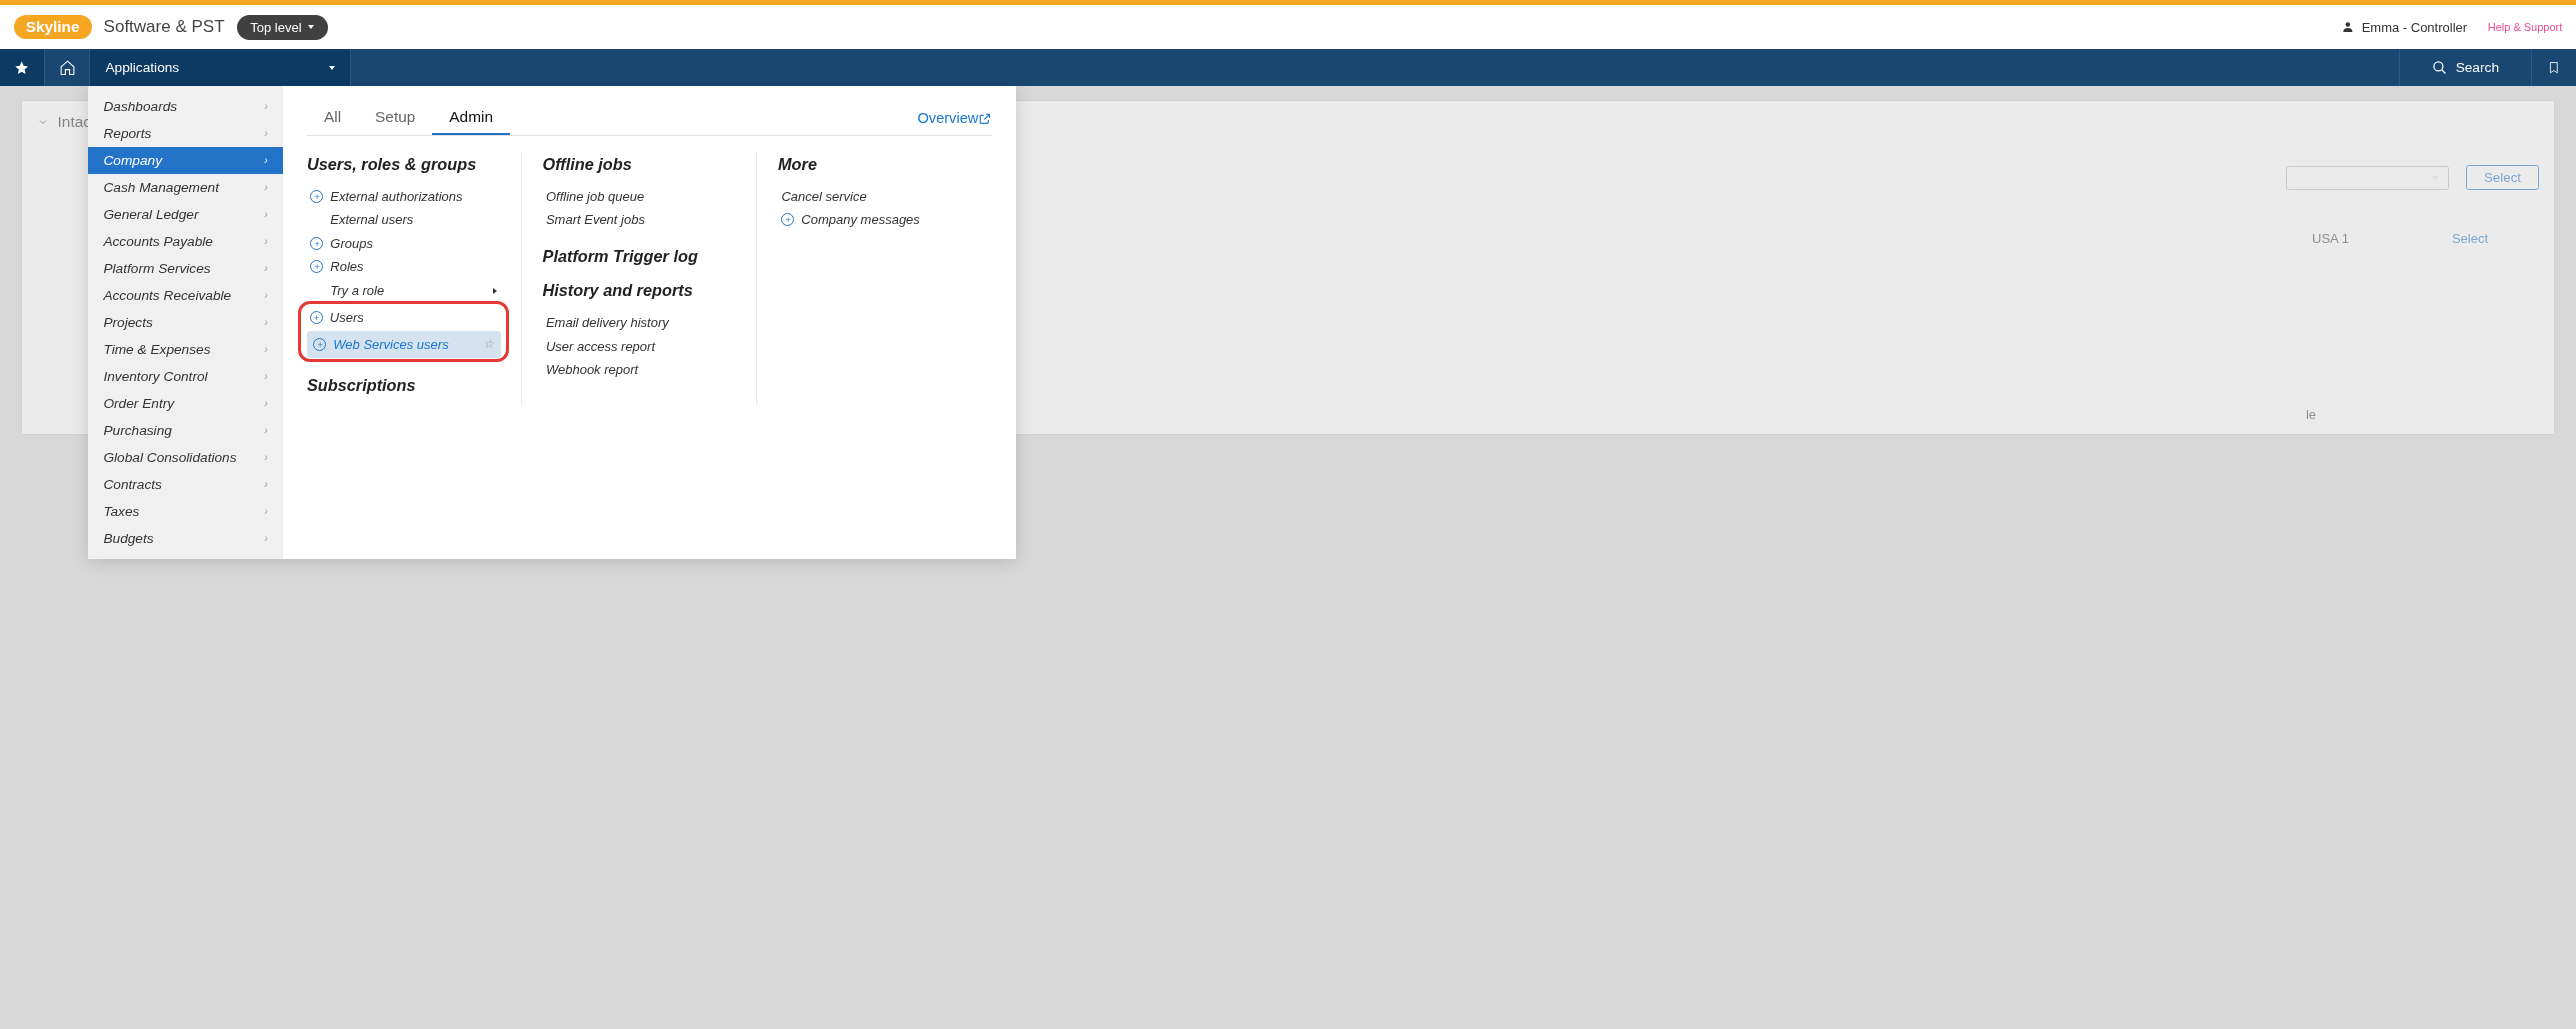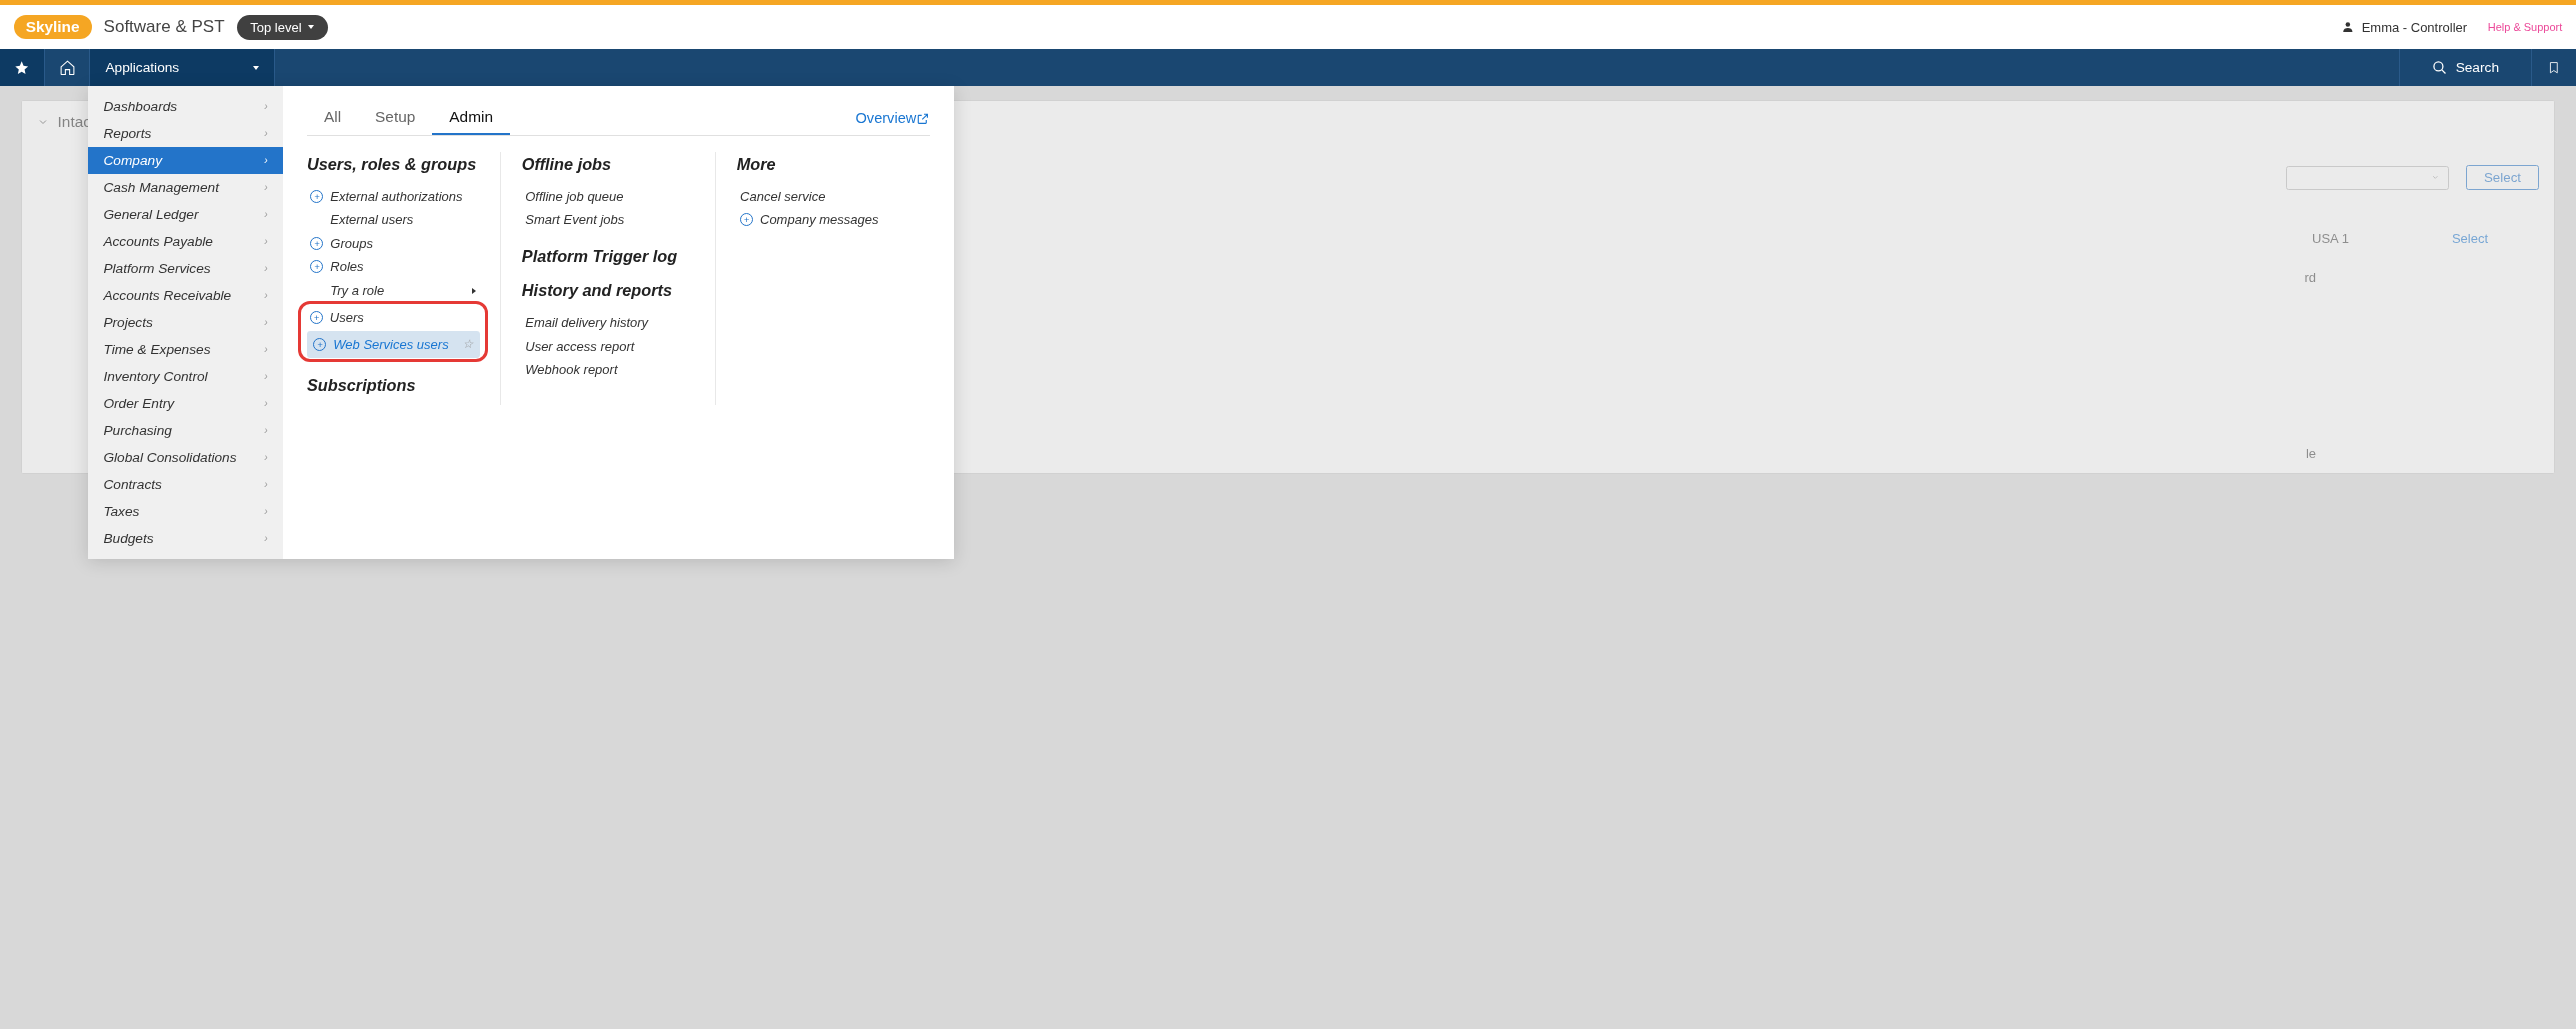--- a/index.html
+++ b/index.html
@@ -12,35 +12,35 @@
 .product-name { font-size: 17px; color: #444; margin-right: 12px; font-weight: 400; }
 .top-level-btn { background: #404040; color: #fff; border: none; border-radius: 15.4px; padding: 5.1px 13.7px; font-size: 13px; display: flex; align-items: center; gap: 6.9px; cursor: pointer; }
 .chevron-down { width: 0; height: 0; border-left: 3.4px solid transparent; border-right: 3.4px solid transparent; border-top: 4.3px solid #fff; display: inline-block; }
 .header-spacer { flex: 1; }
 .user-label { display: flex; align-items: center; gap: 6.9px; font-size: 13px; color: #333; margin-right: 20.6px; }
 .help-link { color: #ec4899; font-size: 11px; text-decoration: none; }
 
 .nav-bar { height: 37px; background: #1a4771; display: flex; align-items: stretch; color: #fff; }
 .nav-icon-btn { width: 45px; display: flex; align-items: center; justify-content: center; border-right: 0.9px solid #2a5a8a; cursor: pointer; }
 .nav-icon-btn.active { background: #0d3a63; }
-.nav-apps { width: 185px; background: #0d3a63; display: flex; align-items: center; justify-content: space-between; padding: 0 15.4px; cursor: pointer; font-size: 13.7px; border-right: 0.9px solid #2a5a8a; }
+.nav-apps { width: 261px; background: #0d3a63; display: flex; align-items: center; justify-content: space-between; padding: 0 15.4px; cursor: pointer; font-size: 13.7px; border-right: 0.9px solid #2a5a8a; }
 .nav-spacer { flex: 1; }
 .nav-search { display: flex; align-items: center; gap: 8.6px; padding: 0 32px; border-left: 0.9px solid #2a5a8a; cursor: pointer; font-size: 13.7px; }
 .nav-bookmark { width: 45px; display: flex; align-items: center; justify-content: center; border-left: 0.9px solid #2a5a8a; cursor: pointer; }
 
 .content-area { position: relative; height: calc(100vh - 86px); background: #d8d8d8; }
 
 .mega-menu { position: absolute; top: 0; left: 88px; display: flex; background: #fff; box-shadow: 0 3.4px 17px rgba(0,0,0,0.15); z-index: 100; }
 .side-menu { width: 195px; background: #f0f0f0; padding: 6.9px 0; font-style: italic; }
 .side-item { display: flex; justify-content: space-between; align-items: center; padding: 6px 15.4px; font-size: 13.7px; color: #333; cursor: pointer; }
 .side-item.active { background: #2374c9; color: #fff; }
 .side-chevron { color: #999; font-size: 10.3px; }
 .side-item.active .side-chevron { color: #fff; }
 
-.sub-menu { width: 671px; background: #fff; padding: 15.4px 24px; }
+.sub-menu { width: 733px; background: #fff; padding: 15.4px 24px; }
 .sub-tabs { display: flex; align-items: center; border-bottom: 0.9px solid #e0e0e0; margin-bottom: 15.4px; }
 .sub-tab { padding: 6.9px 17px; font-size: 15.4px; color: #666; cursor: pointer; border-bottom: 2.6px solid transparent; }
 .sub-tab.active { color: #111; font-weight: 500; border-bottom-color: #2374c9; }
 .sub-tab-spacer { flex: 1; }
 .overview-link { color: #1976d2; font-size: 14.6px; display: flex; align-items: center; gap: 0; cursor: pointer; }
 
 .columns { display: flex; gap: 0; font-style: italic; }
 .col { flex: 1; padding-right: 20.6px; }
 .col:not(:last-child) { border-right: 0.9px solid #e8e8e8; }
 .col:not(:first-child) { padding-left: 20.6px; }
@@ -138,23 +138,20 @@
           <svg width="8.6" height="8.6" viewBox="0 0 24 24" fill="none" stroke="#888" stroke-width="2">
               <path d="M6 9l6 6 6-6"></path>
             </svg>
         </div>
         <button class="bg-select-btn">Select</button>
       </div>
       <div class="bg-row">
         <span class="bg-cell1">USA 1</span>
         <span class="bg-cell2">Select</span>
       </div>
-      <div class="bg-row" style="margin-top:24px;">
-        <span style="margin-left:auto; margin-right:223px;">rd</span>
-      </div>
       <div style="height:120px;"></div>
       <div class="bg-row">
         <span style="margin-left:auto; margin-right:223px;">le</span>
       </div>
     </div>
   </div>
 
   <div class="mega-menu">
     <div class="side-menu">
       <div class="side-item">

